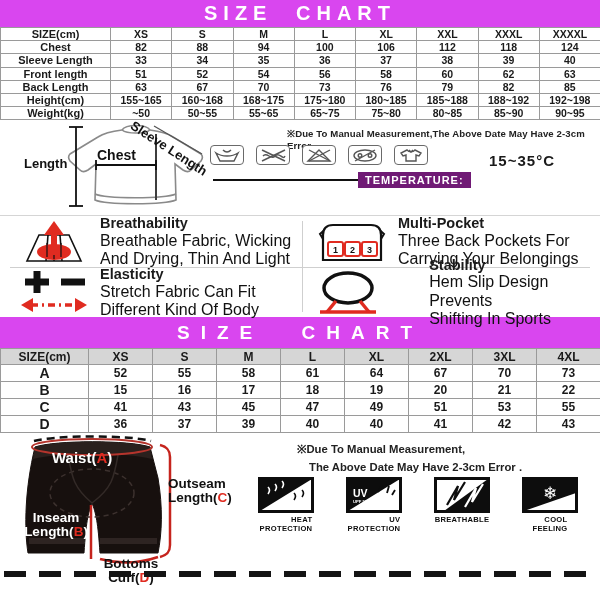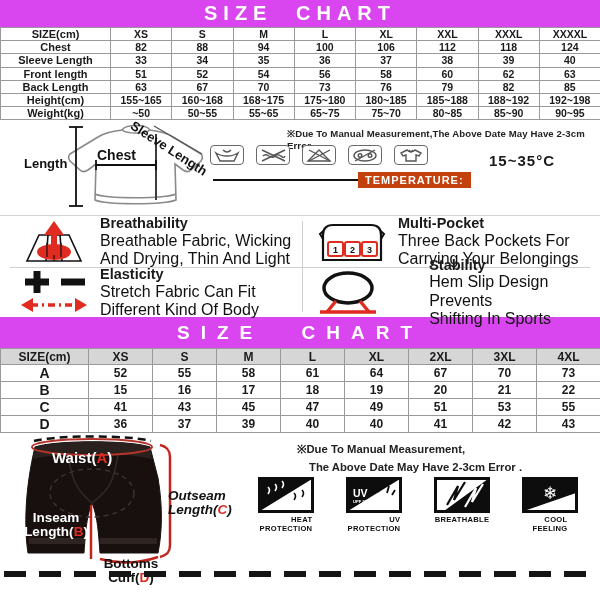--- a/index.html
+++ b/index.html
@@ -20,21 +20,21 @@
   .sec{position:relative;}
   #sec-jersey{height:95px;}
   #sec-feat{height:102px;border-top:1px solid #d5d5d5;}
   #sec-shorts{height:149px;}
   .abs{position:absolute;}
   .note1{left:287px;top:7px;font-size:9.6px;font-weight:bold;color:#222;letter-spacing:.1px;}
   .careRow{left:210px;top:25px;display:flex;gap:12px;}
   .careBox{width:34px;height:20px;border:1.6px solid #6a6a6a;border-radius:4px;
            display:flex;align-items:center;justify-content:center;background:#fff;}
   .tline{left:213px;top:59px;width:147px;height:2px;background:#111;}
-  .tempBadge{left:358px;top:52px;background:#c2410c;color:#fff;font-weight:bold;
+  .tempBadge{left:358px;top:52px;background:#701a75;color:#fff;font-weight:bold;
              font-size:11px;letter-spacing:1px;padding:2px 7px;}
   .tempVal{left:489px;top:32px;font-size:15px;font-weight:bold;letter-spacing:1px;}
   .jlabel{font-weight:bold;color:#111;}
   #lbl-length{left:24px;top:36px;font-size:13px;}
   #lbl-chest{left:97px;top:27px;font-size:14px;}
   #lbl-sleeve{left:136px;top:-2px;font-size:13px;transform:rotate(33deg);transform-origin:left top;}
   .vdiv{left:302px;top:5px;bottom:5px;width:1px;background:#cfcfcf;}
   .hdiv{left:10px;right:10px;top:51px;height:1px;background:#cfcfcf;}
   .fcell{position:absolute;height:50px;display:flex;align-items:center;}
   .ficon{width:92px;display:flex;justify-content:center;align-items:center;}
@@ -130,21 +130,21 @@
       <td>185~188</td>
       <td>188~192</td>
       <td>192~198</td>
     </tr>
     <tr>
       <td class="lbl">Weight(kg)</td>
       <td>~50</td>
       <td>50~55</td>
       <td>55~65</td>
       <td>65~75</td>
-      <td>75~70</td>
+      <td>75~80</td>
       <td>80~85</td>
       <td>85~90</td>
       <td>90~95</td>
     </tr>
   </tbody>
     </table>
 
   <div id="sec-jersey" class="sec">
     <svg class="abs" style="left:6px;top:0;" width="285" height="95" viewBox="0 0 285 95">
       <g fill="none" stroke="#8a8a8a" stroke-width="1.6">
@@ -386,21 +386,21 @@
       </g>
     </svg>
 
     <div class="abs wlabel" style="left:52px;top:17px;font-size:15px;"><span>Waist(</span><span class="red">A</span><span>)</span></div>
 
     <div class="abs wlabel" style="left:14px;top:78px;width:84px;font-size:13.5px;">
       <div>Inseam</div>
       <div><span>Length(</span><span class="red">B</span><span>)</span></div>
     </div>
 
-    <div class="abs klabel" style="left:168px;top:56px;width:76px;font-size:13.5px;text-align:left;font-style:italic;">
+    <div class="abs klabel" style="left:168px;top:44px;width:76px;font-size:13.5px;text-align:left;">
       <div>Outseam</div>
       <div><span>Length(</span><span class="red">C</span><span>)</span></div>
     </div>
 
     <div class="abs klabel" style="left:92px;top:124px;width:78px;font-size:13.5px;">
       <div>Bottoms</div>
       <div><span>Cuff(</span><span class="red">D</span><span>)</span></div>
     </div>
 
     <div class="abs note2">

